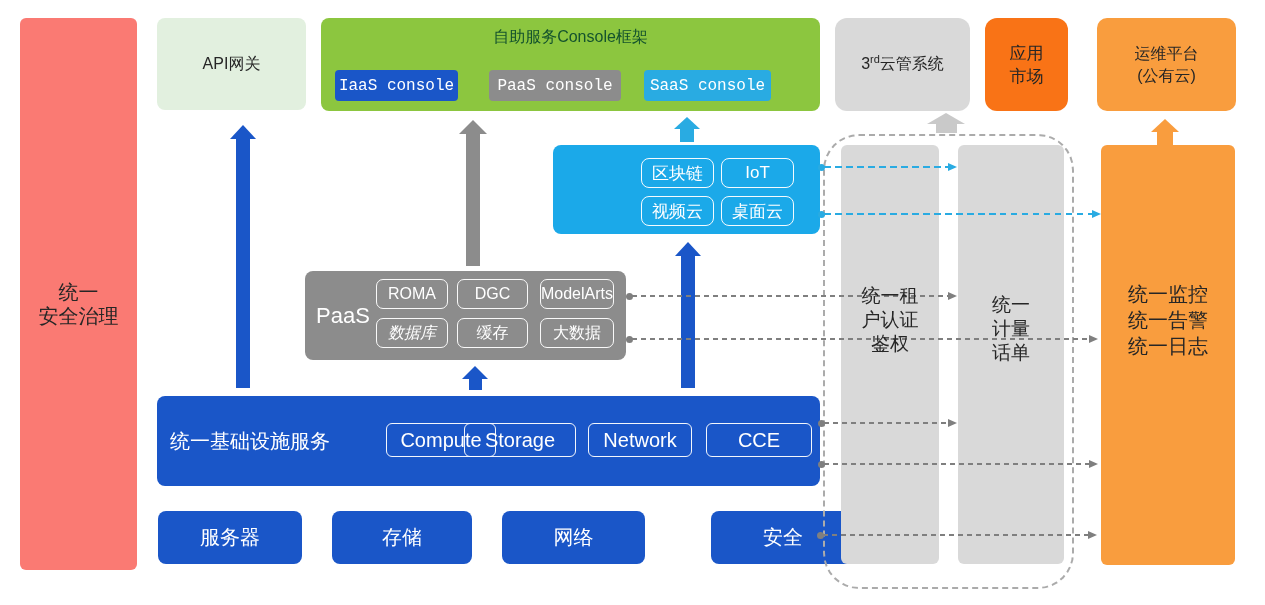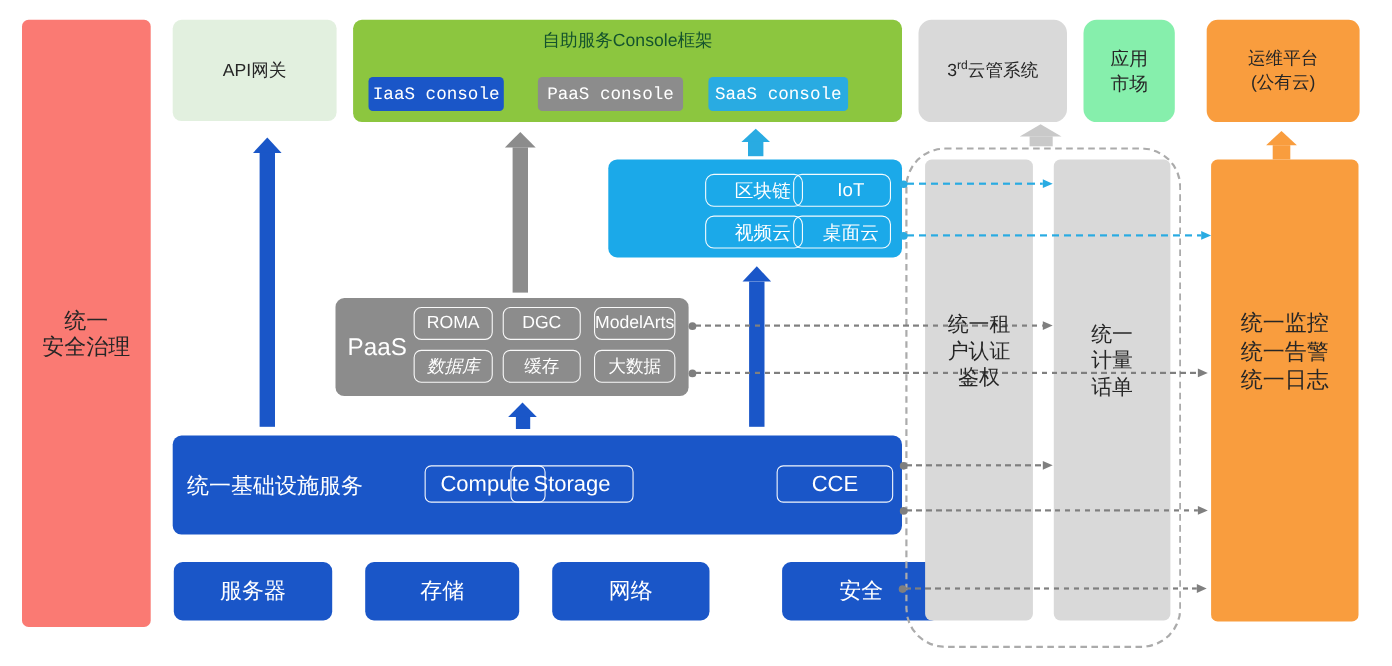--- a/index.html
+++ b/index.html
@@ -23,26 +23,26 @@
 
   .console-frame{left:321px;top:18px;width:499px;height:93px;background:#8CC63F;border-radius:8px;}
   .console-title{position:absolute;left:0;top:9px;width:100%;text-align:center;font-size:16px;color:#14532d;}
   .console-btn{position:absolute;top:52px;height:31px;border-radius:4px;color:#fff;font-size:16px;display:flex;align-items:center;justify-content:center;font-family:Liberation Mono, monospace;}
   .btn-iaas{left:14px;width:123px;background:#1A56C8;}
   .btn-paas{left:168px;width:132px;background:#8C8C8C;}
   .btn-saas{left:323px;width:127px;background:#29ABE2;}
 
   .third-box{left:835px;top:18px;width:135px;height:93px;background:#D9D9D9;border-radius:12px;font-size:16px;}
   .third-box sup{font-size:11px;}
-  .market-box{left:985px;top:18px;width:83px;height:93px;background:#86efac;border-radius:12px;font-size:17px;line-height:23px;}
+  .market-box{left:985px;top:18px;width:83px;height:93px;background:#f97316;border-radius:12px;font-size:17px;line-height:23px;}
   .opsplat-box{left:1097px;top:18px;width:139px;height:93px;background:#F99D3E;border-radius:10px;font-size:16px;line-height:22px;}
 
   .saas-box{left:553px;top:145px;width:267px;height:89px;background:#1BA9E9;border-radius:8px;color:#fff;}
   .saas-label{position:absolute;left:12px;top:0;height:100%;display:flex;align-items:center;font-size:22px;}
-  .saas-chip{position:absolute;width:71px;height:28px;border:1.5px solid rgba(255,255,255,.95);border-radius:8px;color:#fff;font-size:17px;display:flex;align-items:center;justify-content:center;padding-left:16px;}
+  .saas-chip{position:absolute;width:71px;height:28px;border:1.5px solid rgba(255,255,255,.95);border-radius:8px;color:#fff;font-size:17px;display:flex;align-items:center;justify-content:center;}
 
   .paas-box{left:305px;top:271px;width:321px;height:89px;background:#8C8C8C;border-radius:8px;color:#fff;}
   .paas-label{position:absolute;left:11px;top:0;height:100%;display:flex;align-items:center;font-size:22px;}
   .paas-chip{position:absolute;height:28px;border:1.5px solid rgba(255,255,255,.95);border-radius:7px;color:#fff;font-size:16px;display:flex;align-items:center;justify-content:center;}
 
   .infra-box{left:157px;top:396px;width:663px;height:90px;background:#1A56C8;border-radius:8px;color:#fff;}
   .infra-label{position:absolute;left:13px;top:0;height:100%;display:flex;align-items:center;font-size:20px;}
   .infra-chip{position:absolute;top:27px;height:32px;border:1.5px solid rgba(255,255,255,.95);border-radius:6px;color:#fff;font-size:20px;display:flex;align-items:center;justify-content:center;}
 
   .found-box{position:absolute;top:511px;height:53px;background:#1A56C8;border-radius:8px;color:#fff;font-size:20px;display:flex;align-items:center;justify-content:center;}
@@ -128,20 +128,21 @@
   <span class="paas-chip" style="left:235px;top:8px;width:72px;">ModelArts</span>
   <span class="paas-chip" style="left:71px;top:47px;width:70px;font-style:italic;">数据库</span>
   <span class="paas-chip" style="left:152px;top:47px;width:69px;">缓存</span>
   <span class="paas-chip" style="left:235px;top:47px;width:72px;">大数据</span>
 </div>
 
 <div class="block infra-box">
   <span class="infra-label">统一基础设施服务</span>
   <span class="infra-chip" style="left:188px;width:108px;margin-left:41px;">Compute</span>
   <span class="infra-chip" style="left:307px;width:110px;">Storage</span>
+  <span class="infra-chip" style="left:431px;width:102px;">Network</span>
   <span class="infra-chip" style="left:549px;width:104px;">CCE</span>
 </div>
 
 <div class="found-box" style="left:158px;width:144px;">
     <span>服务器</span>
   </div>
 <div class="found-box" style="left:332px;width:140px;">
     <span>存储</span>
   </div>
 <div class="found-box" style="left:502px;width:143px;">

